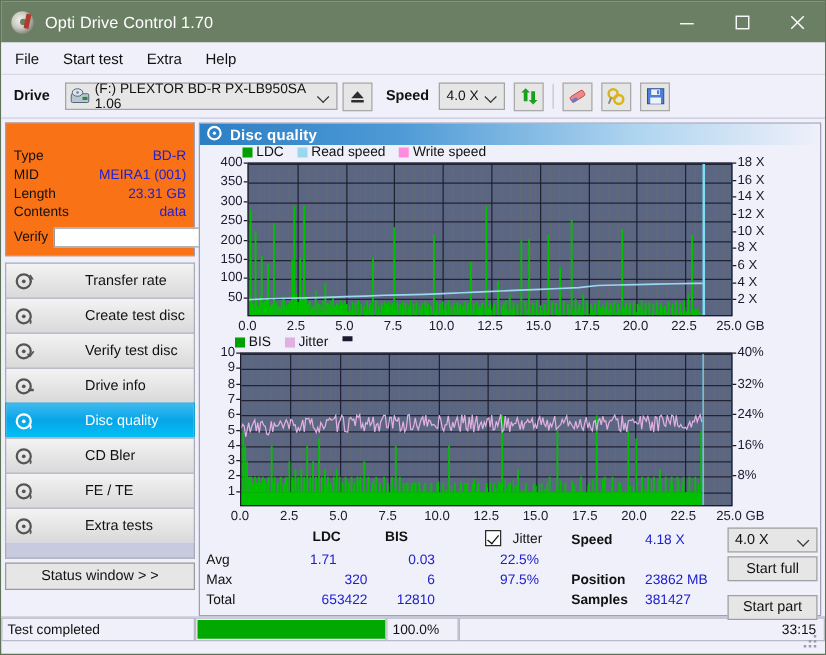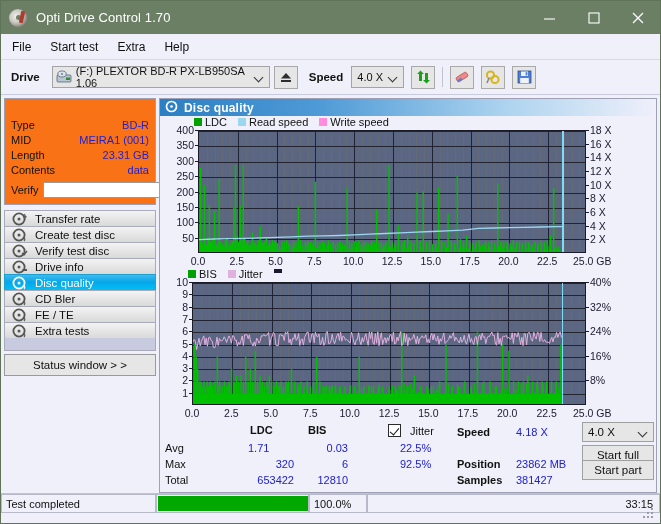--- a/index.html
+++ b/index.html
@@ -65,23 +65,23 @@
             box-sizing:border-box;}
   .drow{display:flex;justify-content:space-between;font-size:11px;line-height:15px;}
   .drow .k{color:#111;}
   .drow .v{color:#2020d0;}
   .labelrow{display:flex;align-items:center;margin-top:3px;gap:4px;}
   .labelrow .k{color:#111;font-size:11px;}
   .lbl-input{flex:1;height:16px;background:#fff;border:1px solid #9a9a9a;box-sizing:border-box;}
   .disc-btn{width:19px;height:18px;background:#e6e6e6;border:1px solid #a9a9a9;
             display:flex;align-items:center;justify-content:center;box-sizing:border-box;}
   .navlist{margin-top:5px;}
-  .navitem{height:16px;display:flex;align-items:center;padding-left:7px;box-sizing:border-box;
+  .navitem{height:28px;display:flex;align-items:center;padding-left:7px;box-sizing:border-box;
            background:linear-gradient(#f3f3f3,#d9d9d9);border:1px solid #a9abb8;
-           border-bottom:none;font-size:11.5px;color:#111;}
+           border-bottom:none;font-size:11.5px;color:#111;gap:33px;}
   .navitem:last-of-type{border-bottom:1px solid #a9abb8;}
   .navitem.sel{background:linear-gradient(#3fb9ef,#06a6e8 48%,#00c0f5);color:#fff;
                border-color:#1ea0cf;}
   .navitem .nico{width:16px;height:14px;margin-right:7px;flex:0 0 auto;}
   .nav-sp{height:12px;background:#c8cadf;border:1px solid #a9abb8;border-top:none;}
   .statusbtn{height:20px;margin-top:3px;background:#e6e6e6;border:1px solid #9a9a9a;
              display:flex;align-items:center;justify-content:center;font-size:11.5px;color:#111;}
 
   
   .content{flex:1;box-sizing:border-box;border:1px solid #9fa0b4;background:#eff0fa;
@@ -1269,36 +1269,36 @@
 
         <div class="st blue" style="left:88px;top:22px;width:46px;">1.71</div>
         <div class="st blue" style="left:88px;top:38px;width:46px;text-align:right;">320</div>
         <div class="st blue" style="left:68px;top:54px;width:66px;text-align:right;">653422</div>
 
         <div class="st blue" style="left:142px;top:22px;width:46px;text-align:right;">0.03</div>
         <div class="st blue" style="left:142px;top:38px;width:46px;text-align:right;">6</div>
         <div class="st blue" style="left:136px;top:54px;width:52px;text-align:right;">12810</div>
 
         <div class="st blue" style="left:240px;top:22px;">22.5%</div>
-        <div class="st blue" style="left:240px;top:38px;">92.5%</div>
+        <div class="st blue" style="left:240px;top:38px;">97.5%</div>
 
         <div class="st b" style="left:297px;top:6px;">Speed</div>
         <div class="st b" style="left:297px;top:38px;">Position</div>
         <div class="st b" style="left:297px;top:54px;">Samples</div>
 
         <div class="st blue" style="left:356px;top:6px;">4.18 X</div>
         <div class="st blue" style="left:356px;top:38px;">23862 MB</div>
         <div class="st blue" style="left:356px;top:54px;">381427</div>
 
         <div class="combo-abs" style="left:422px;top:2px;width:72px;height:20px;">
           <span>4.0 X</span>
           <span class="chev"></span>
         </div>
         <div class="btn" style="left:422px;top:25px;width:72px;height:20px;">Start full</div>
-        <div class="btn" style="left:422px;top:40px;width:72px;height:20px;">Start part</div>
+        <div class="btn" style="left:422px;top:56px;width:72px;height:20px;">Start part</div>
       </div>
     </div>
   </div>
 
   <div class="botbar">
     <div class="bb-cell" style="width:155px;">Test completed</div>
     <div class="bb-cell prog" style="width:153px;padding:0;">
       <div class="fill" id="progfill" style="width: 151px;"></div>
     </div>
     <div class="bb-cell" style="width:58px;">100.0%</div>

